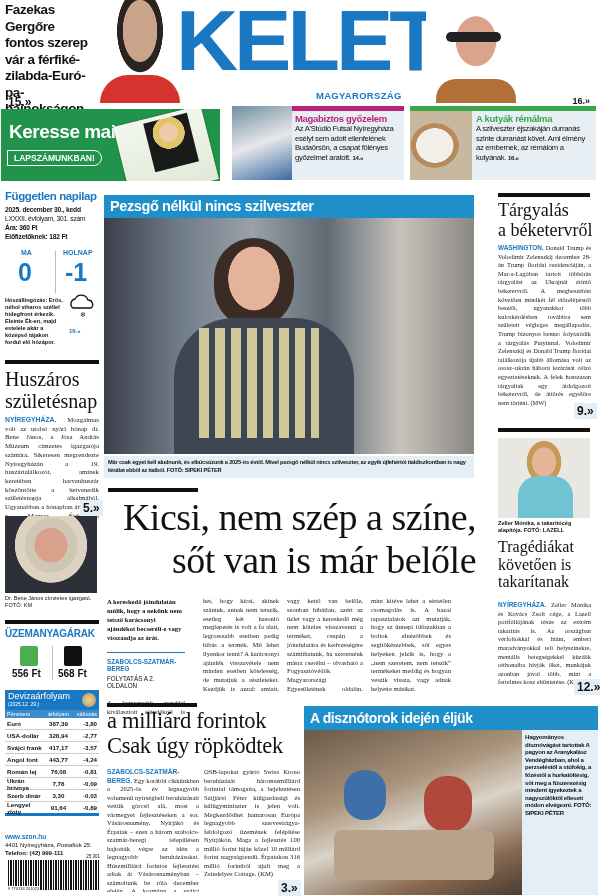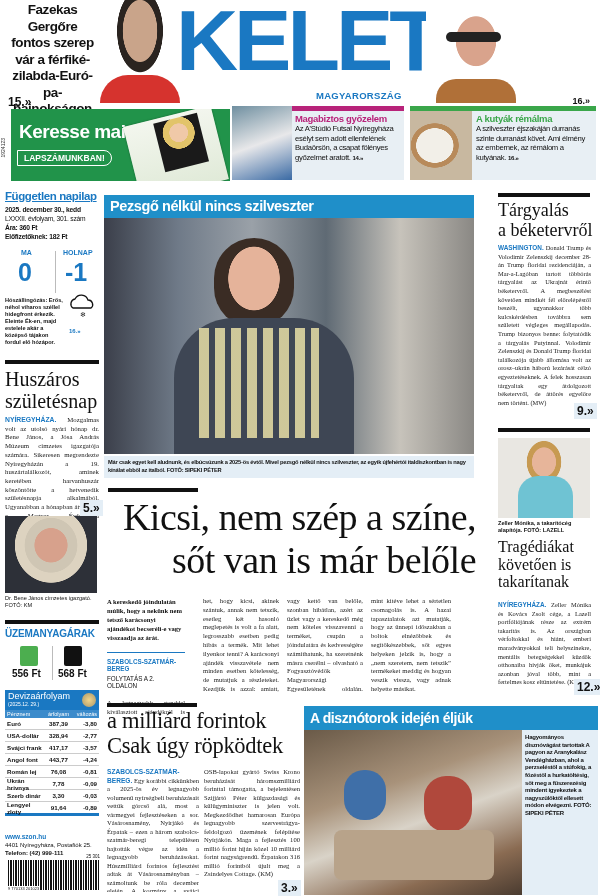--- a/index.html
+++ b/index.html
@@ -10,21 +10,21 @@
 .pg{background:#e4eef6;color:#111;font-weight:bold;font-size:12px;padding:1px 3px}
 .body-txt{font-family:"Liberation Serif",serif;font-size:7.4px;line-height:9.1px;text-align:justify;color:#222}
 .lead{color:#1a78c2;font-weight:bold;font-family:"Liberation Sans",sans-serif}
 .rule{background:#111;height:4px}
 .photo{background:linear-gradient(135deg,#8a8a8a,#c9c1b3 50%,#6e6656);overflow:hidden}
 </style>
 </head>
 <body>
 
 <div class="abs" style="left:0;top:0;width:600px;height:108px;">
-  <div class="abs" style="left:5px;top:2px;width:95px;text-align:center;">
+  <div class="abs" style="left:5px;top:2px;width:95px;">
     <div style="font-weight:bold;font-size:13.5px;line-height:16.5px;letter-spacing:-0.4px;">
       <div>Fazekas Gergőre</div>
       <div>fontos szerep</div>
       <div>vár a férfiké-</div>
       <div>zilabda-Euró-</div>
       <div>pa-bajnokságon</div>
     </div>
   </div>
   <span class="abs pg" style="left:5px;top:94px;background:transparent;">15.»</span>
   <div class="abs photo" style="left:100px;top:0;width:80px;height:103px;background:radial-gradient(ellipse at 50% 30%,#c9a48a 0 30%,#2a2420 31% 40%,#fff 41%),#fff;">
@@ -34,42 +34,42 @@
   <div class="abs" style="left:316px;top:90px;font-weight:bold;font-size:9.5px;color:#1a78c2;letter-spacing:0.3px;">MAGYARORSZÁG</div>
   <div class="abs photo" style="left:426px;top:0;width:100px;height:103px;background:radial-gradient(ellipse at 50% 40%,#d9a38c 0 28%,#fff 29%),#fff;">
     <div style="position:absolute;left:20px;top:32px;width:55px;height:10px;background:#222;border-radius:5px"></div>
     <div style="position:absolute;left:10px;bottom:0;width:80px;height:24px;background:#b07038;border-radius:20px 20px 0 0"></div>
   </div>
   <span class="abs" style="right:10px;top:96px;font-weight:bold;font-size:9px;">16.»</span>
 </div>
 
 <div class="abs" style="left:0;top:106px;width:600px;height:76px;">
   <div class="abs" style="left:0;top:32px;font-size:5px;writing-mode:vertical-rl;transform:rotate(180deg);color:#333;">1924123</div>
-  <div class="abs" style="left:11px;top:3px;width:219px;height:72px;background:#21934a;overflow:hidden;">
+  <div class="abs" style="left:1px;top:3px;width:219px;height:72px;background:#21934a;overflow:hidden;">
     <div class="abs" style="left:8px;top:12px;color:#fff;font-weight:bold;font-size:19px;letter-spacing:-0.5px;">Keresse mai</div>
     <div class="abs" style="left:6px;top:41px;border:1px solid #fff;border-radius:0 8px 8px 0;color:#fff;font-weight:bold;font-size:8.5px;padding:2px 6px;">LAPSZÁMUNKBAN!</div>
     <div class="abs" style="left:120px;top:6px;width:90px;height:76px;background:linear-gradient(#f3f6ee,#e0ead8);transform:rotate(-14deg);box-shadow:0 0 2px #0006;">
       <div style="position:absolute;left:30px;top:4px;width:45px;height:50px;background:radial-gradient(circle at 50% 30%,#f0c9a8 0 22%,#e2c46a 23% 38%,#1a1a1a 39%);"></div>
     </div>
   </div>
   <div class="abs photo" style="left:232px;top:0;width:60px;height:74px;background:linear-gradient(160deg,#6f8fa0,#e8e8ea 50%,#3a6aa4);"></div>
   <div class="abs" style="left:292px;top:0;width:112px;height:74px;background:#e8eff4;border-top:5px solid #b8237a;padding:2px 2px 0 3px;">
     <div style="color:#b8237a;font-weight:bold;font-size:9.5px;letter-spacing:-0.3px;">Magabiztos győzelem</div>
     <div style="font-size:7.7px;line-height:9.6px;letter-spacing:-0.3px;"><span>Az A'Stúdió Futsal Nyíregyháza esélyt sem adott ellenfelének Budaörsön, a csapat fölényes győzelmet aratott.</span> <b style="font-size:6px">14.»</b></div>
   </div>
   <div class="abs photo" style="left:410px;top:5px;width:62px;height:69px;background:radial-gradient(ellipse at 40% 50%,#f2efe8 0 35%,#b88a5a 36% 45%,#c8b8a0 46%);"></div>
   <div class="abs" style="left:410px;top:0;width:186px;height:5px;background:#3aa64a;"></div>
   <div class="abs" style="left:472px;top:5px;width:124px;height:69px;background:#e8eff4;padding:2px 3px 15px 4px;">
     <div style="color:#3aa64a;font-weight:bold;font-size:9.5px;letter-spacing:-0.3px;">A kutyák rémálma</div>
     <div style="font-size:7.7px;line-height:9.6px;letter-spacing:-0.3px;"><span>A szilveszter éjszakáján durranás szinte durranást követ. Ami élmény az embernek, az rémálom a kutyának.</span> <b style="font-size:6px">16.»</b></div>
   </div>
 </div>
 
 <div class="abs" style="left:5px;top:190px;width:94px;">
-  <div style="color:#1a78c2;font-weight:bold;font-size:11.5px;letter-spacing:-0.4px;text-decoration:underline;">Független napilap</div>
+  <div style="color:#1a78c2;font-weight:bold;font-size:11.5px;letter-spacing:-0.4px;">Független napilap</div>
   <div style="font-size:6.7px;line-height:9px;margin-top:3px;letter-spacing:-0.2px;">
     <div style="font-weight:bold">2025. december 30., kedd</div>
     <div>LXXXII. évfolyam, 301. szám</div>
     <div style="font-weight:bold">Ára: 360 Ft</div>
     <div style="font-weight:bold">Előfizetőknek: 182 Ft</div>
   </div>
   <div style="position:relative;height:68px;margin-top:8px;">
     <div class="abs" style="left:16px;top:0;color:#1a78c2;font-weight:bold;font-size:7px;">MA</div>
     <div class="abs" style="left:13px;top:9px;color:#1a78c2;font-weight:bold;font-size:25px;">0</div>
     <div class="abs" style="left:50px;top:2px;width:1px;height:42px;background:#bbb"></div>

